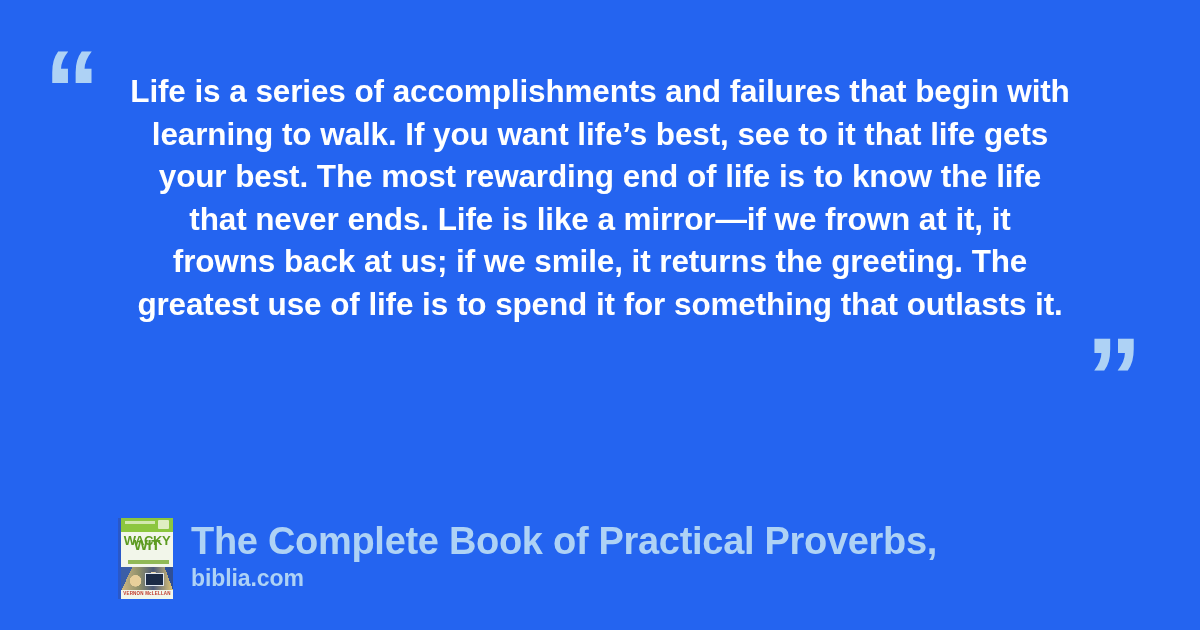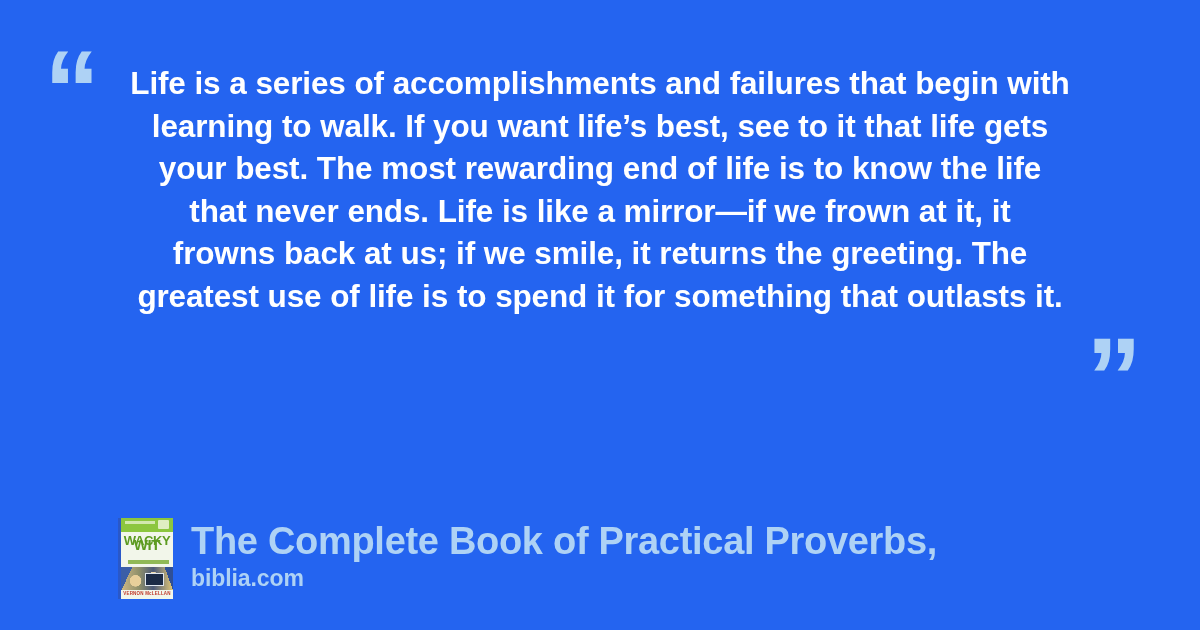--- a/index.html
+++ b/index.html
@@ -25,21 +25,21 @@
   #quote-block {
     position: absolute;
     left: 0;
     top: 62px;
     width: 1200px;
     padding: 0 118px;
     box-sizing: border-box;
   }
 
   #quote-text {
-    margin: 0;
+    margin: 8px;
     text-align: center;
     color: #ffffff;
     font-family: "Liberation Sans", sans-serif;
     font-weight: bold;
     font-size: 31.5px;
     line-height: 42.5px;
     letter-spacing: -0.15px;
     word-spacing: 0.2px;
   }
 

